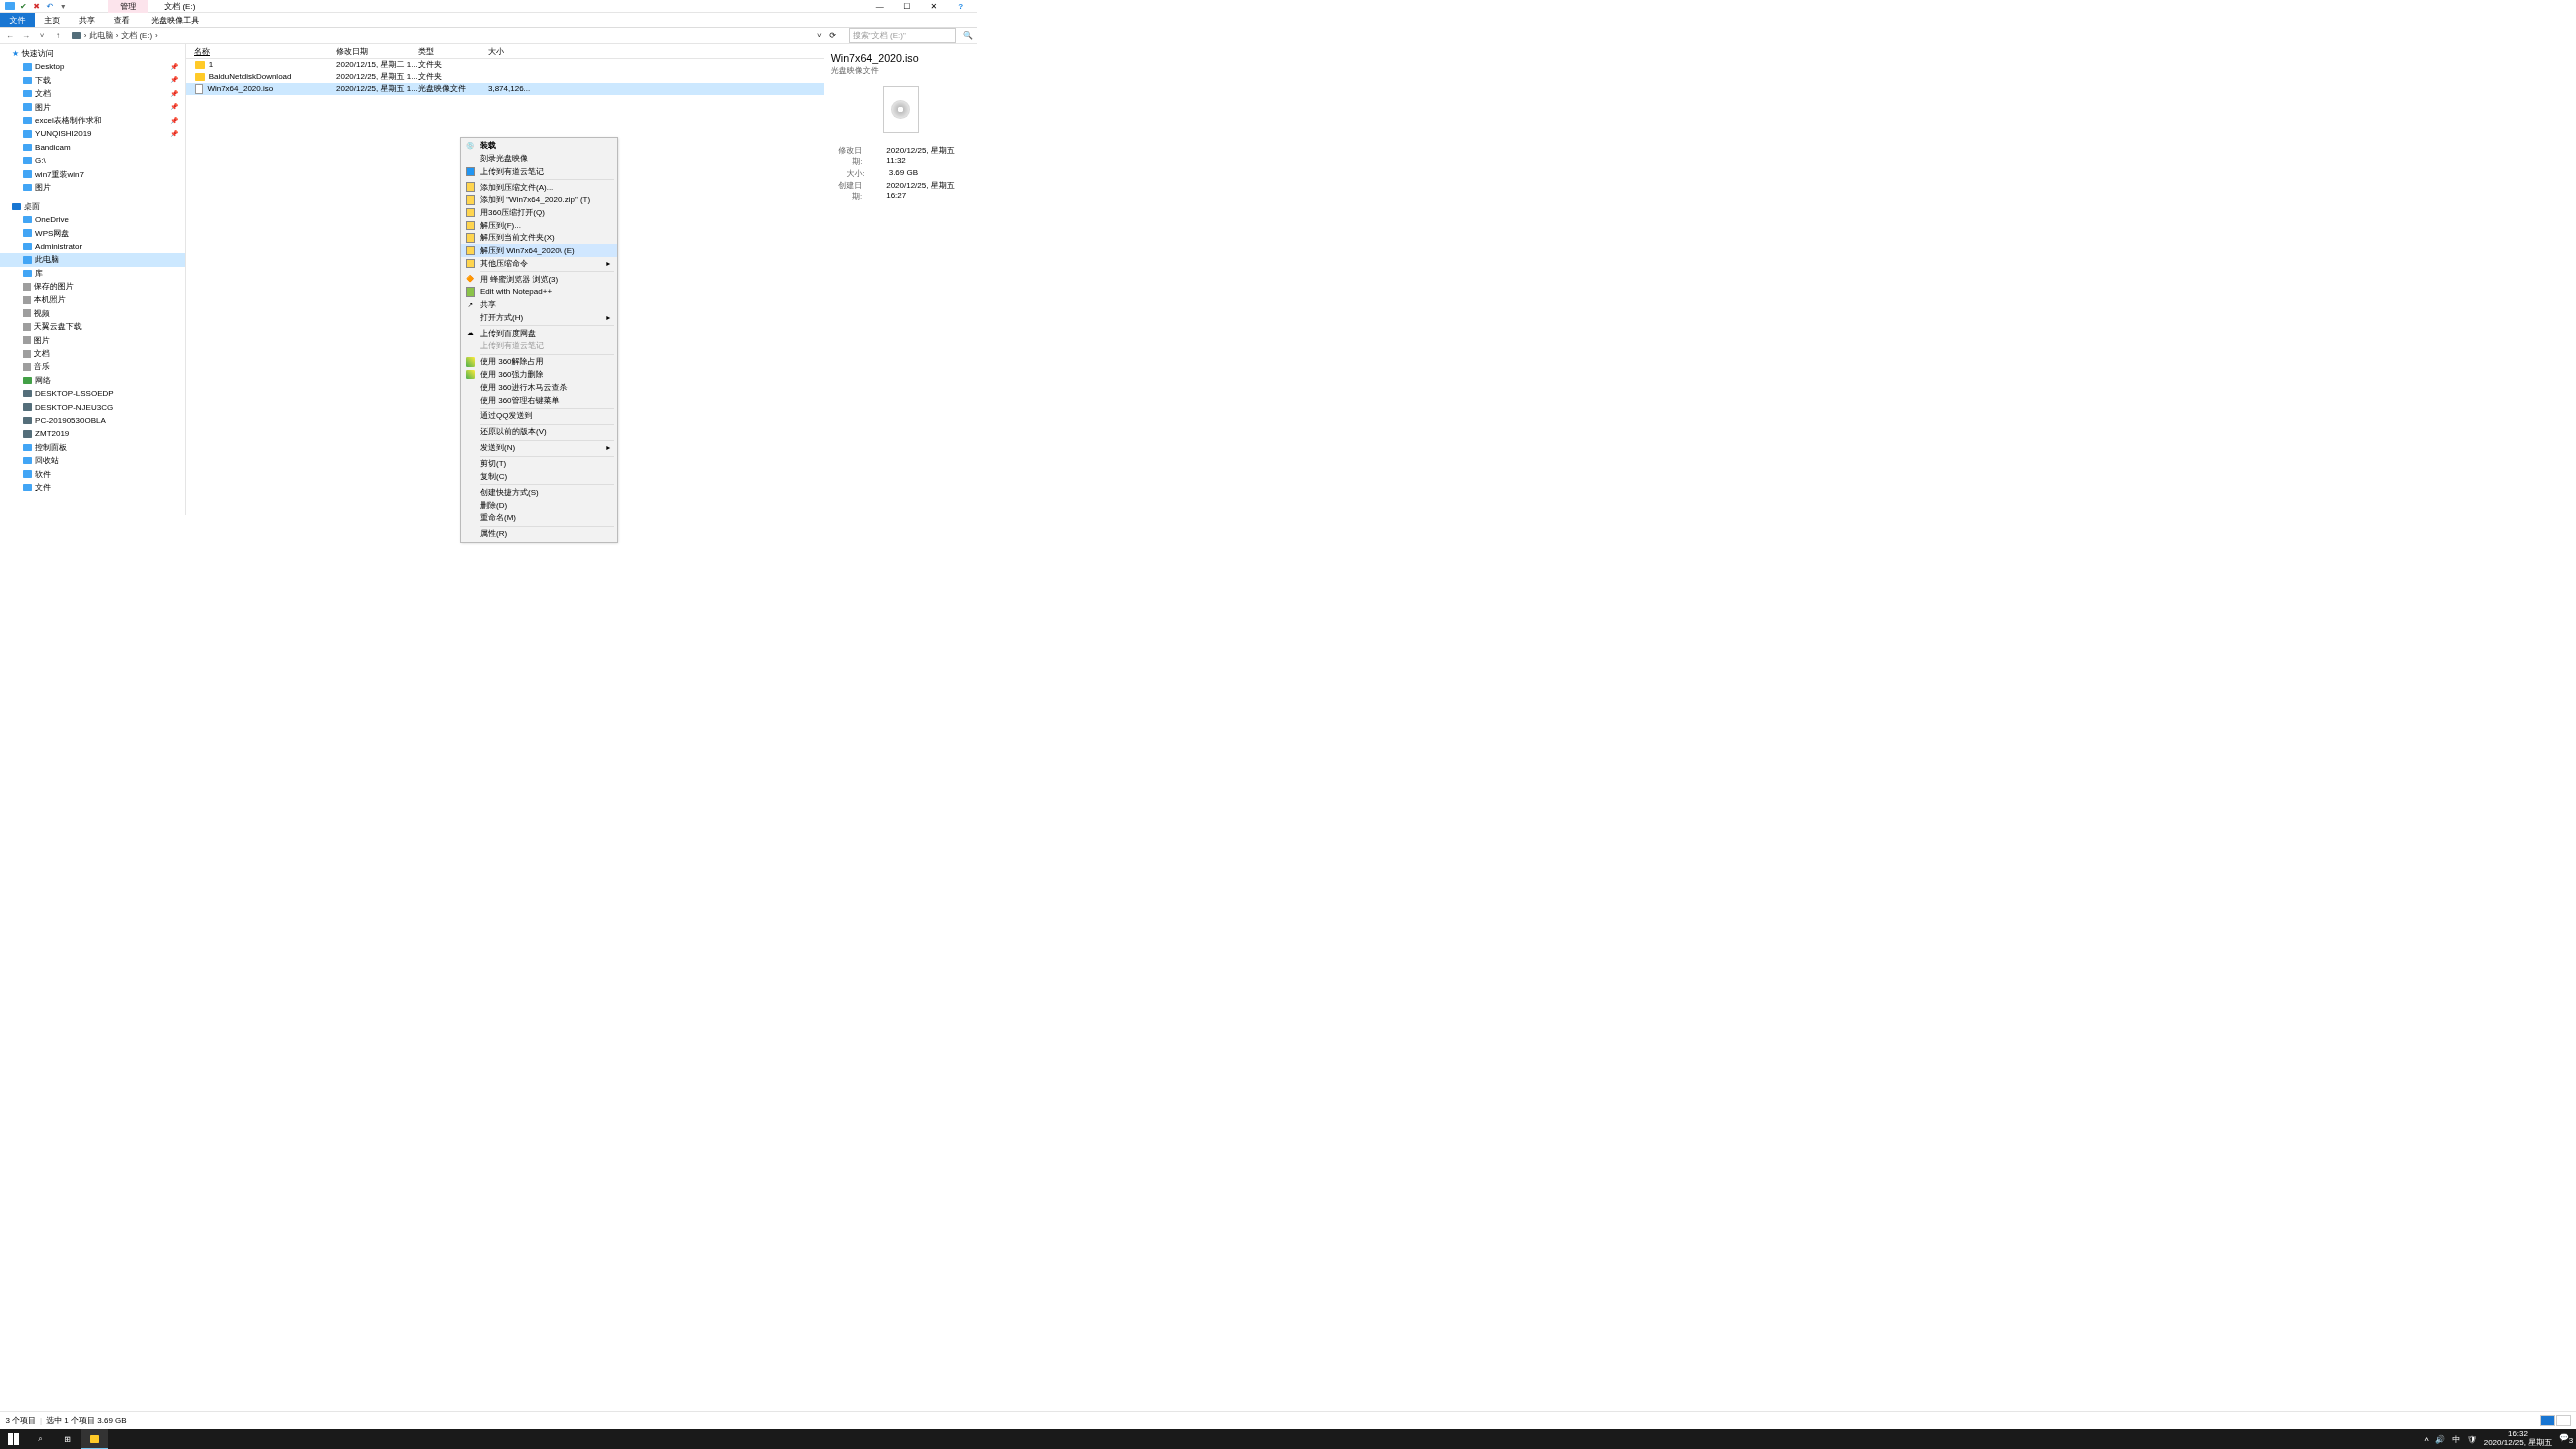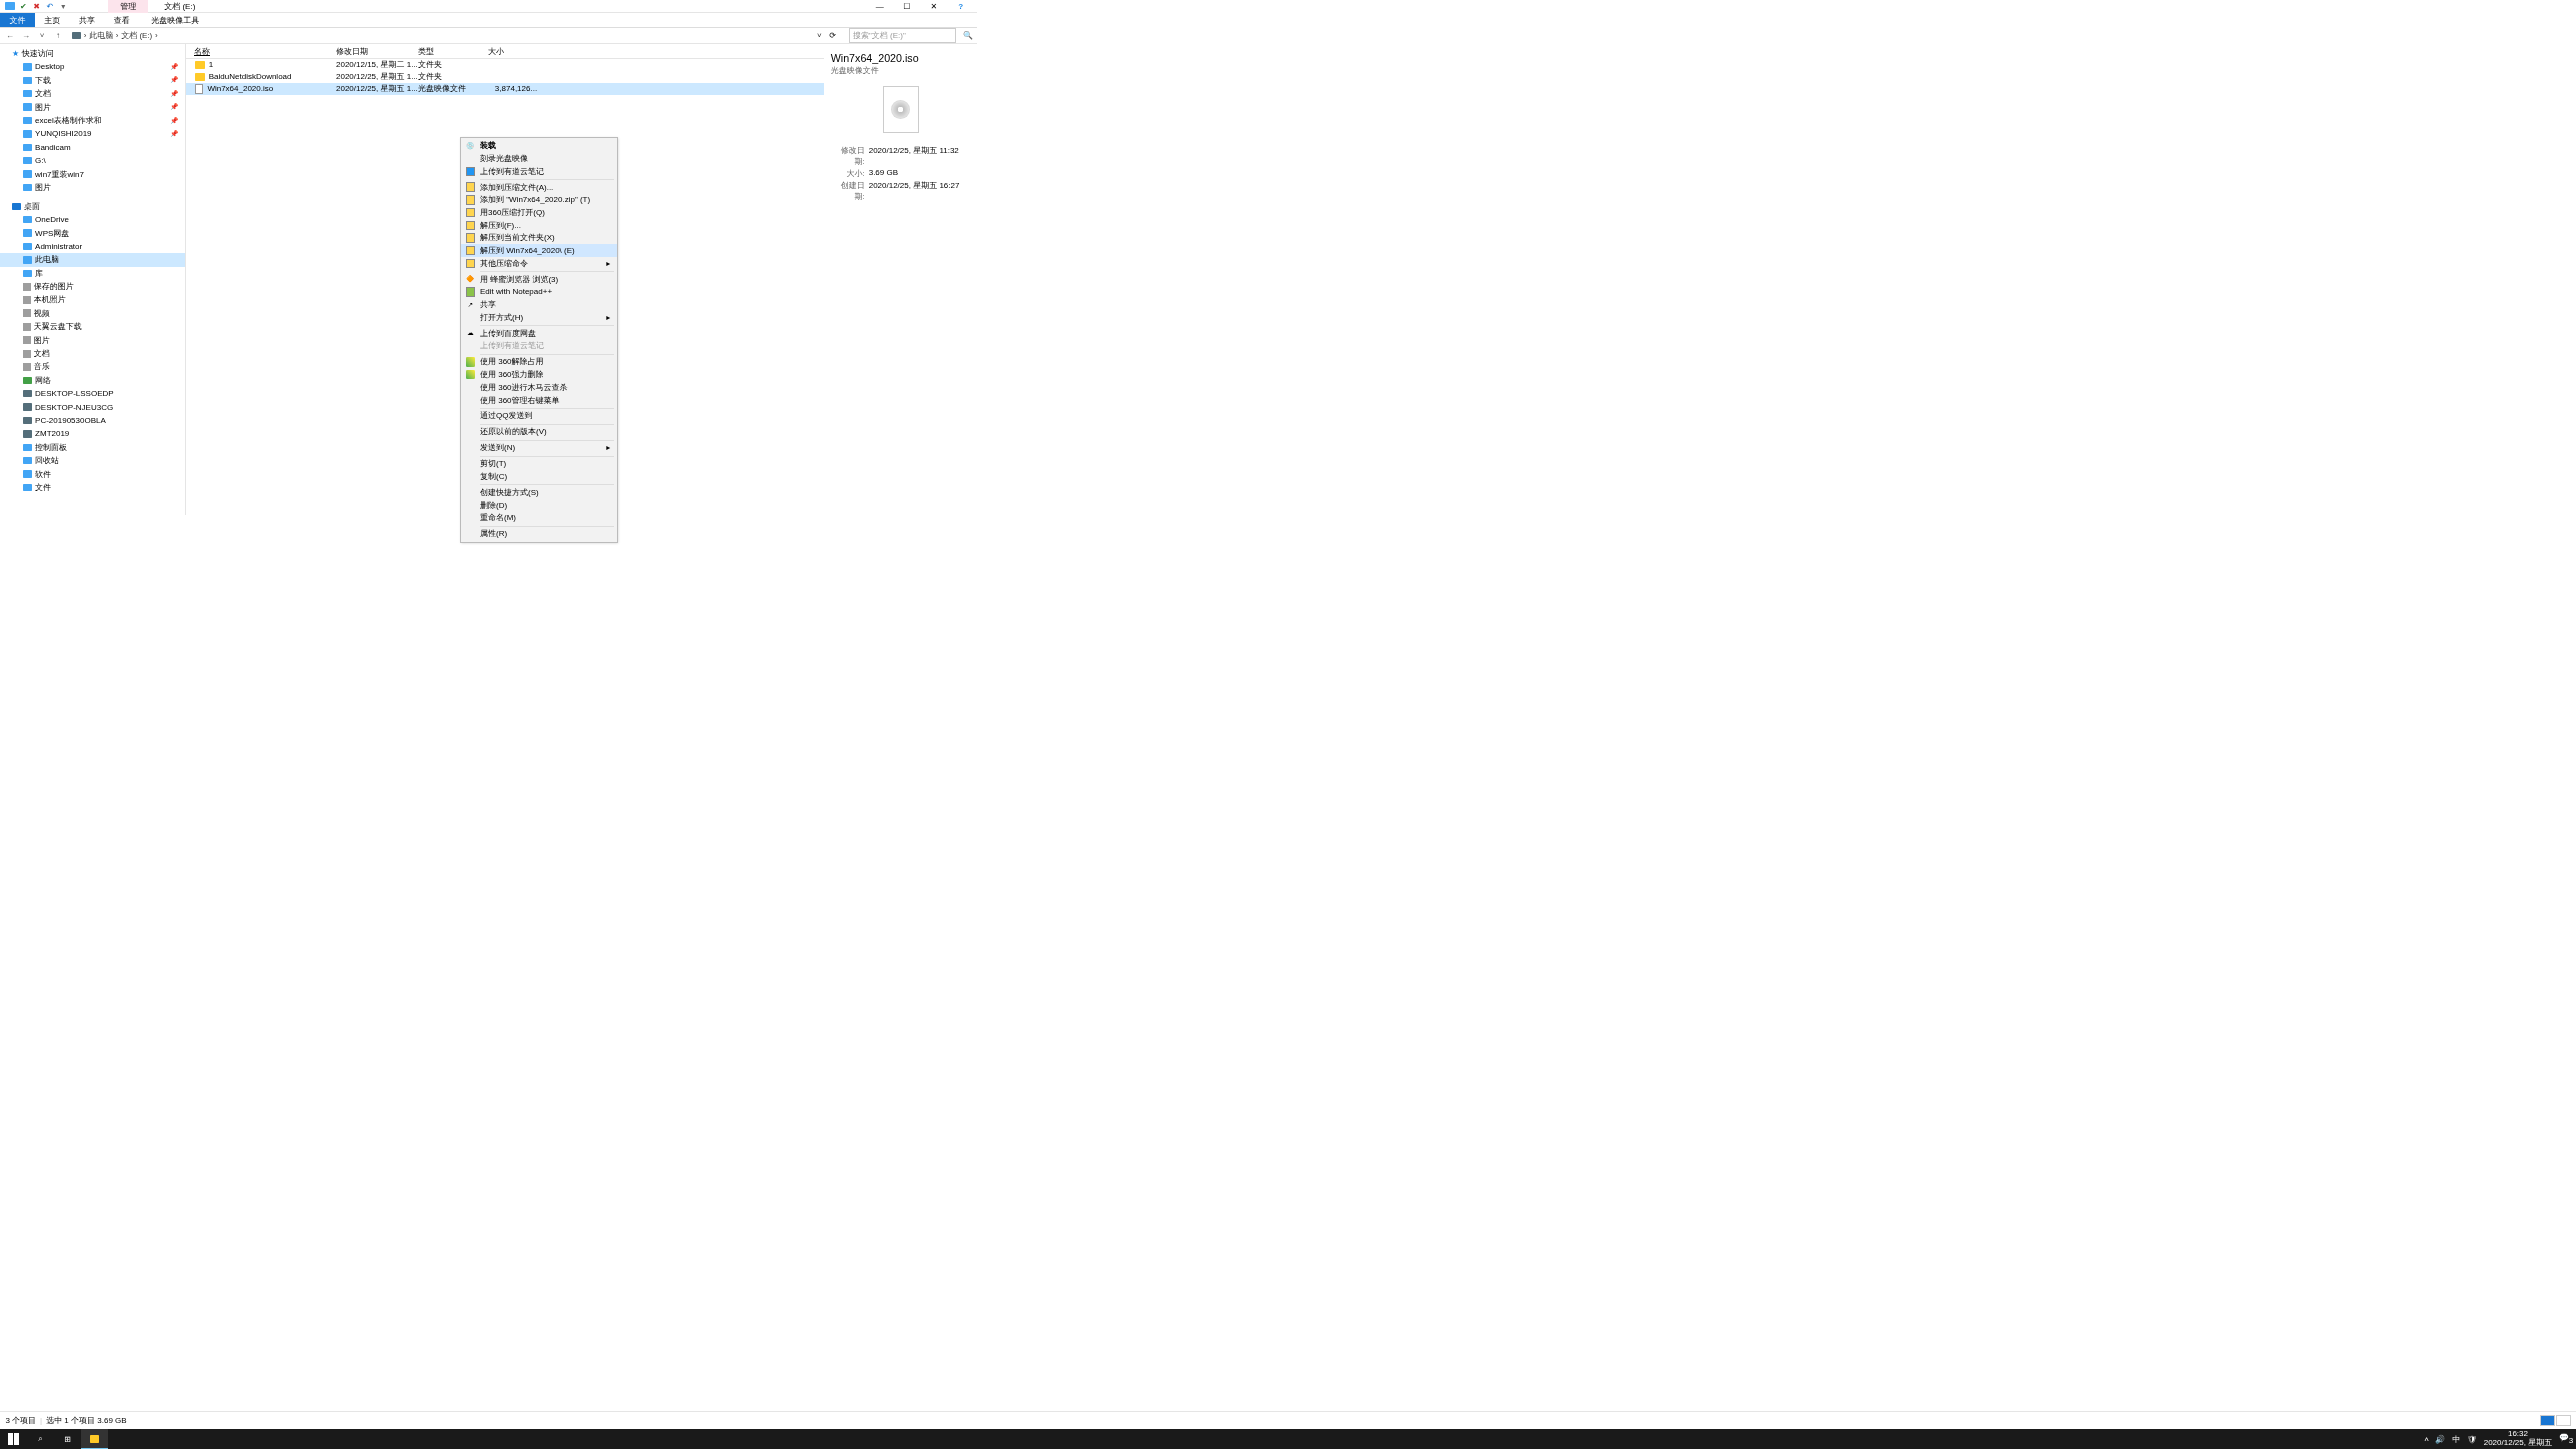--- a/index.html
+++ b/index.html
@@ -42,31 +42,31 @@
 .cols { display: flex; border-bottom: 0.7px solid #e5e5e5; height: 14.8px; align-items: center; }
 .col-name { width: 150px; padding-left: 8px; text-decoration: underline; }
 .col-date { width: 82px; }
 .col-type { width: 70px; }
 .col-size { width: 60px; }
 .row { display: flex; height: 12px; align-items: center; }
 .row.selected { background: #cce8ff; }
 .row .c-name { width: 150px; padding-left: 9.4px; display: flex; align-items: center; gap: 4px; }
 .row .c-date { width: 82px; }
 .row .c-type { width: 70px; }
-.row .c-size { width: 60px; text-align: center; padding-right: 4px; }
+.row .c-size { width: 60px; text-align: left; padding-right: 4px; }
 .folder-ico { width: 9.4px; height: 8px; background: #ffca28; border-radius: 0.7px; }
 .file-ico { width: 8px; height: 9.4px; background: #fff; border: 0.7px solid #999; }
 
 
 .details { width: 153px; padding: 8px 6.7px; }
 .details h3 { font-size: 10.7px; font-weight: normal; }
 .details .subtype { color: #666; margin-top: 1.3px; }
 .details .thumb { width: 36px; height: 47px; border: 0.7px solid #ccc; margin: 9.4px auto 12px; display: flex; align-items: center; justify-content: center; }
 .details .disc { width: 19px; height: 19px; border-radius: 50%; background: radial-gradient(circle, #fff 20%, #c0c0c0 22%, #e0e0e0 60%, #c0c0c0); }
-.details .prop { display: flex; font-size: 8px; margin-bottom: 1.3px; }
+.details .prop { display: flex; font-size: 8px; margin-bottom: 1.3px; gap: 20px; }
 .details .prop .k { color: #666; width: 34px; text-align: right; margin-right: 4px; }
 
 
 .ctx { position: absolute; left: 274px; top: 93px; width: 158px; background: #f2f2f2; border: 0.7px solid #bbb; box-shadow: 1.3px 1.3px 2.7px rgba(0,0,0,.2); padding: 1.3px 0; }
 .ctx .mi { display: flex; align-items: center; height: 12.7px; padding-left: 19px; padding-right: 6.7px; position: relative; }
 .ctx .mi.hov { background: #d0e7ff; }
 .ctx .mi.dis { color: #999; }
 .ctx .sep { height: 0.7px; background: #ddd; margin: 1.3px 2.7px 1.3px 19px; }
 .ctx .arrow { margin-left: auto; }
 .ctx .mi .ico { position: absolute; left: 4px; width: 10.7px; height: 10.7px; display: flex; align-items: center; justify-content: center; font-size: 6.7px; }

